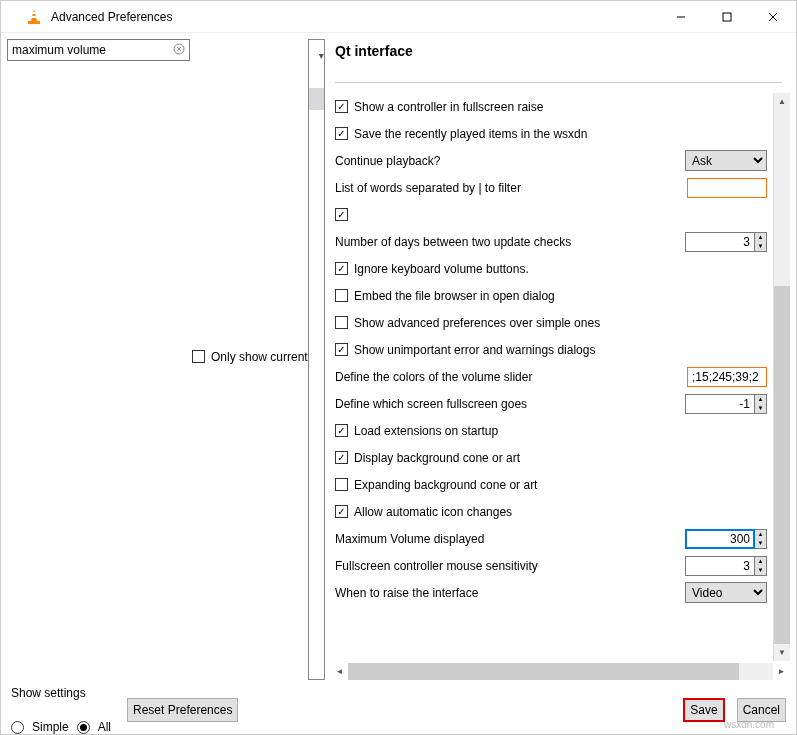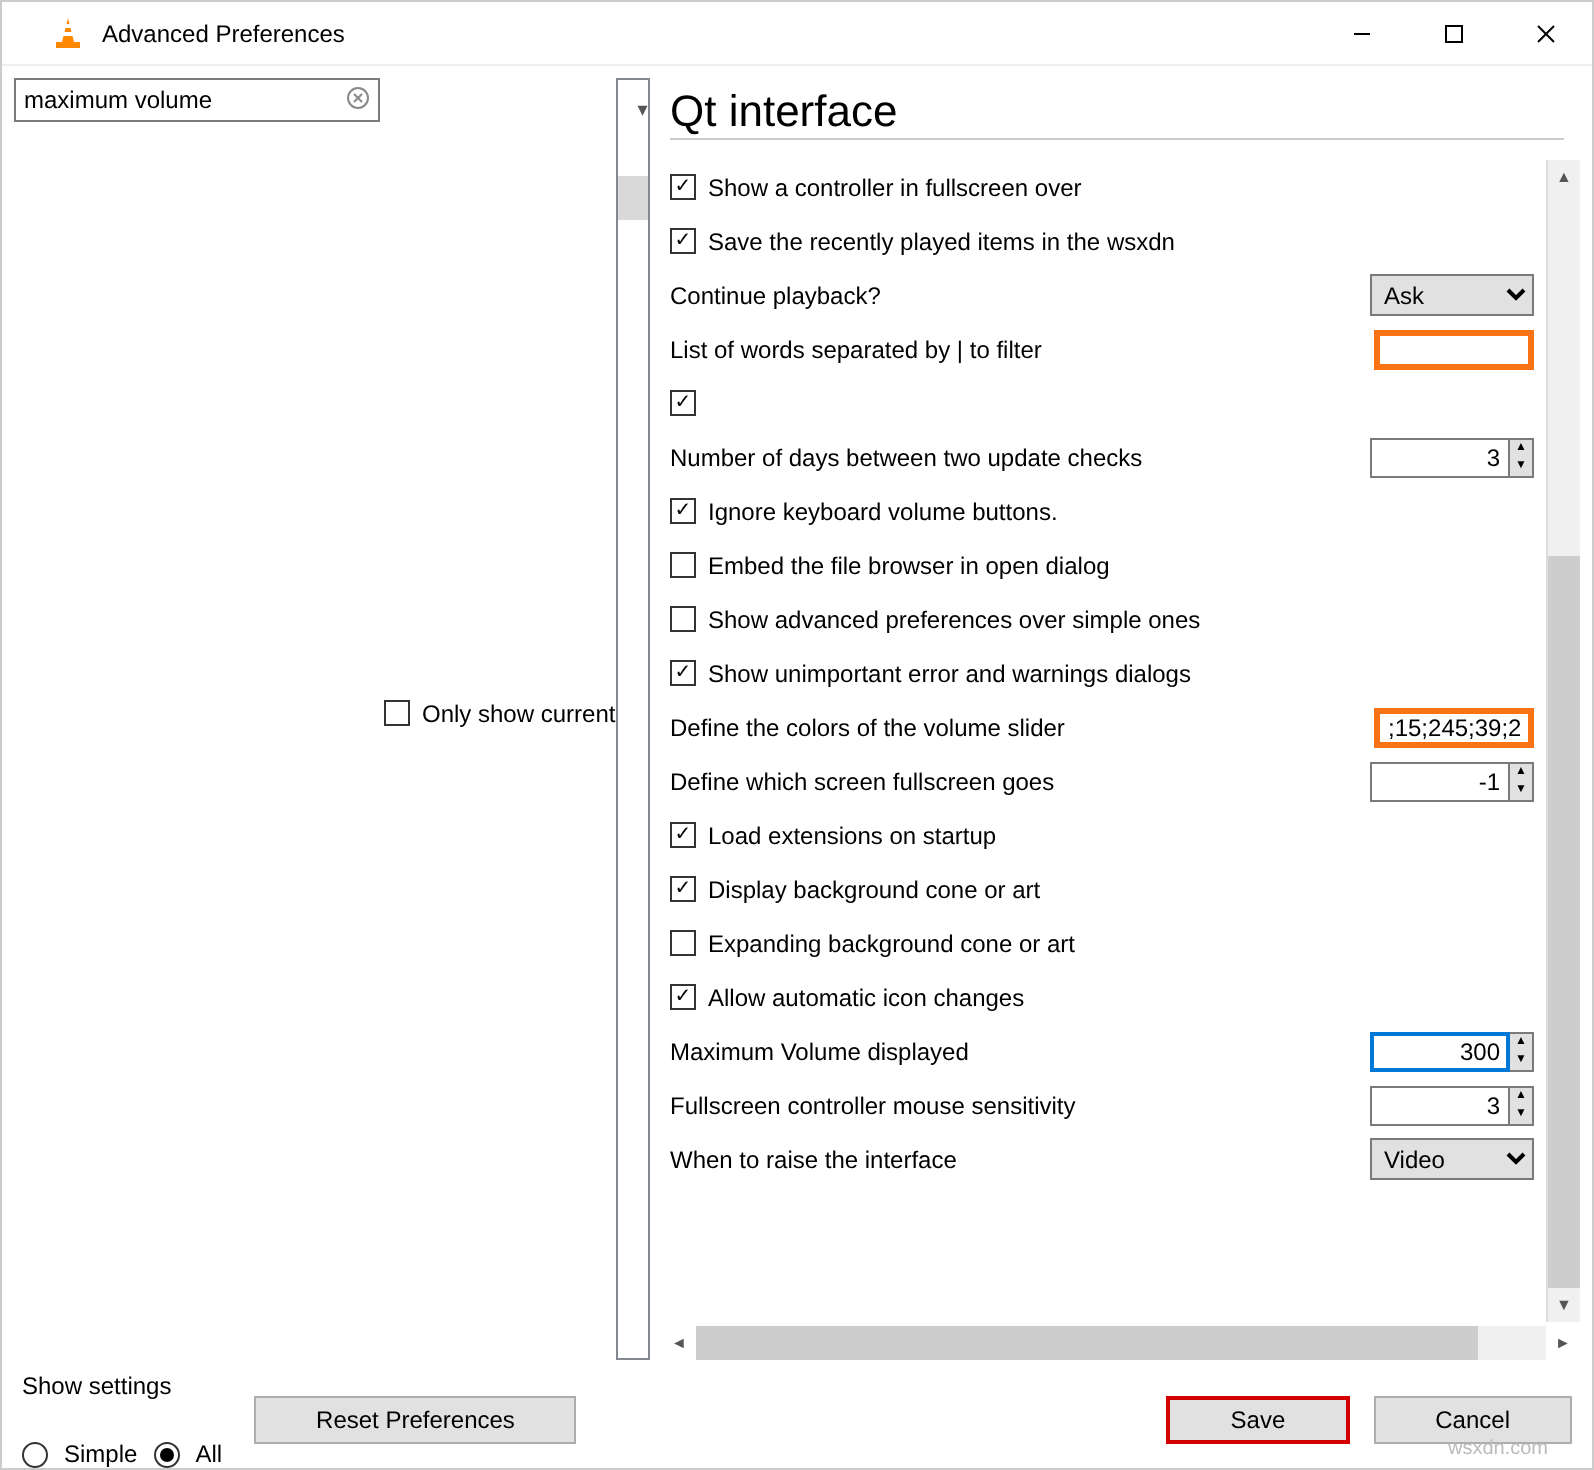--- a/index.html
+++ b/index.html
@@ -19,46 +19,46 @@
 .chk { width: 13px; height: 13px; border: 1px solid #333; display: inline-flex; align-items:center; justify-content:center; font-size:10px; line-height:1; }
 .tree { flex: 1; border: 1px solid #828790; background: #fff; padding: 4px 0; overflow:auto; }
 .tree-row { display: flex; align-items: center; height: 22px; padding-left: 0; gap: 4px; }
 .tree-row.sel { background: #d9d9d9; }
 .tri { width: 20px; text-align:center; font-size:10px; color:#555; }
 .ind1 { padding-left: 10px; }
 .ind2 { padding-left: 28px; }
 .ind3 { padding-left: 70px; }
 .node-icon { width:16px; height:16px; }
 .right { flex: 1; display: flex; flex-direction: column; position: relative; }
-.h1 { font-size: 22px; font-weight: 400; border-bottom: 1px solid #ccc; padding: 4px 0 0 0; margin: 0 8px 10px 4px; }
+.h1 { font-size: 14px; font-weight: 700; border-bottom: 1px solid #ccc; padding: 4px 0 23px 0; margin: 0 8px 10px 4px; }
 .settings-area { flex:1; overflow:hidden; position:relative; display:flex; }
 .settings { flex:1; padding: 0 6px 0 4px; }
 .row { display: flex; align-items: center; height: 27px; }
 .row .lab { flex: 1; }
-input.text { width: 80px; height: 20px; border: 3px solid #f97316; padding: 0 4px; text-align: left; }
+input.text { width: 80px; height: 20px; border: 1px solid #f97316; padding: 0 4px; text-align: left; }
 input.num { width: 70px; height: 20px; border: 1px solid #7a7a7a; text-align: right; padding-right: 4px; }
 .spin-wrap { display:flex; align-items:center; }
 .spin-btns { width:12px; height:20px; border:1px solid #7a7a7a; border-left:none; display:flex; flex-direction:column; }
 .spin-btns div { flex:1; font-size:6px; line-height:1; display:flex; align-items:center; justify-content:center; background:#e1e1e1; }
 .num.hl { border: 1px solid #0078d7; box-shadow: inset 0 0 0 1px #0078d7; }
 select { width: 82px; height: 21px; border: 1px solid #7a7a7a; background:#e1e1e1; padding:0 2px; }
 .vscroll { width: 17px; background: #f0f0f0; border-left: 1px solid #ddd; display:flex; flex-direction:column; }
 .vscroll .arr { height:17px; display:flex; align-items:center; justify-content:center; font-size:8px; color:#555; }
 .vscroll .track { flex:1; position:relative; }
 .vscroll .thumb-area { position:absolute; left:0; right:0; background:#cdcdcd; }
 .hscroll { height: 17px; display:flex; align-items:center; margin: 2px 0 0 0; }
 .hscroll .arr { width:17px; height:17px; display:flex; align-items:center; justify-content:center; font-size:8px; color:#555; }
 .hscroll .track { flex:1; height:17px; background:#f0f0f0; position:relative; }
 .hscroll .thumb { position:absolute; top:0; bottom:0; left:0; width:92%; background:#cdcdcd; }
 .footer { height: 48px; display:flex; align-items:center; padding: 0 10px; }
 .show-settings { display:flex; flex-direction:column; gap:20px; }
 .radios { display:flex; gap:8px; align-items:center; }
 .radio { width:13px; height:13px; border:1px solid #333; border-radius:50%; display:inline-flex; align-items:center; justify-content:center; }
 .radio.on::after { content:""; width:7px; height:7px; background:#000; border-radius:50%; }
-.btn { height: 24px; padding: 0 30px; border: 1px solid #adadad; background: #e1e1e1; display:inline-flex; align-items:center; }
+.btn { height: 24px; padding: 0 5px; border: 1px solid #adadad; background: #e1e1e1; display:inline-flex; align-items:center; }
 .btn.save { border: 2px solid #d40000; }
 .spacer { flex:1; }
 .watermark { position:absolute; bottom:4px; right:22px; font-size:10px; color:#bbb; }
 </style>
 </head>
 <body>
 
 <div class="window">
   <div class="titlebar">
     <span class="app-icon">
@@ -127,21 +127,21 @@
       </div>
     </div>
 
     <div class="right">
       <div class="h1">Qt interface</div>
       <div class="settings-area">
         <div class="settings" id="settings">
             <div class="row">
               <span class="chk">✓</span>
               <span style="width: 6px;"></span>
-              <span class="lab">Show a controller in fullscreen over</span>
+              <span class="lab">Show a controller in fullscreen raise</span>
             </div>
             <div class="row">
               <span class="chk">✓</span>
               <span style="width: 6px;"></span>
               <span class="lab">Save the recently played items in the wsxdn</span>
             </div>
             <div class="row">
               <span class="lab">Continue playback?</span>
               <select><option>Ask</option></select>
             </div>

